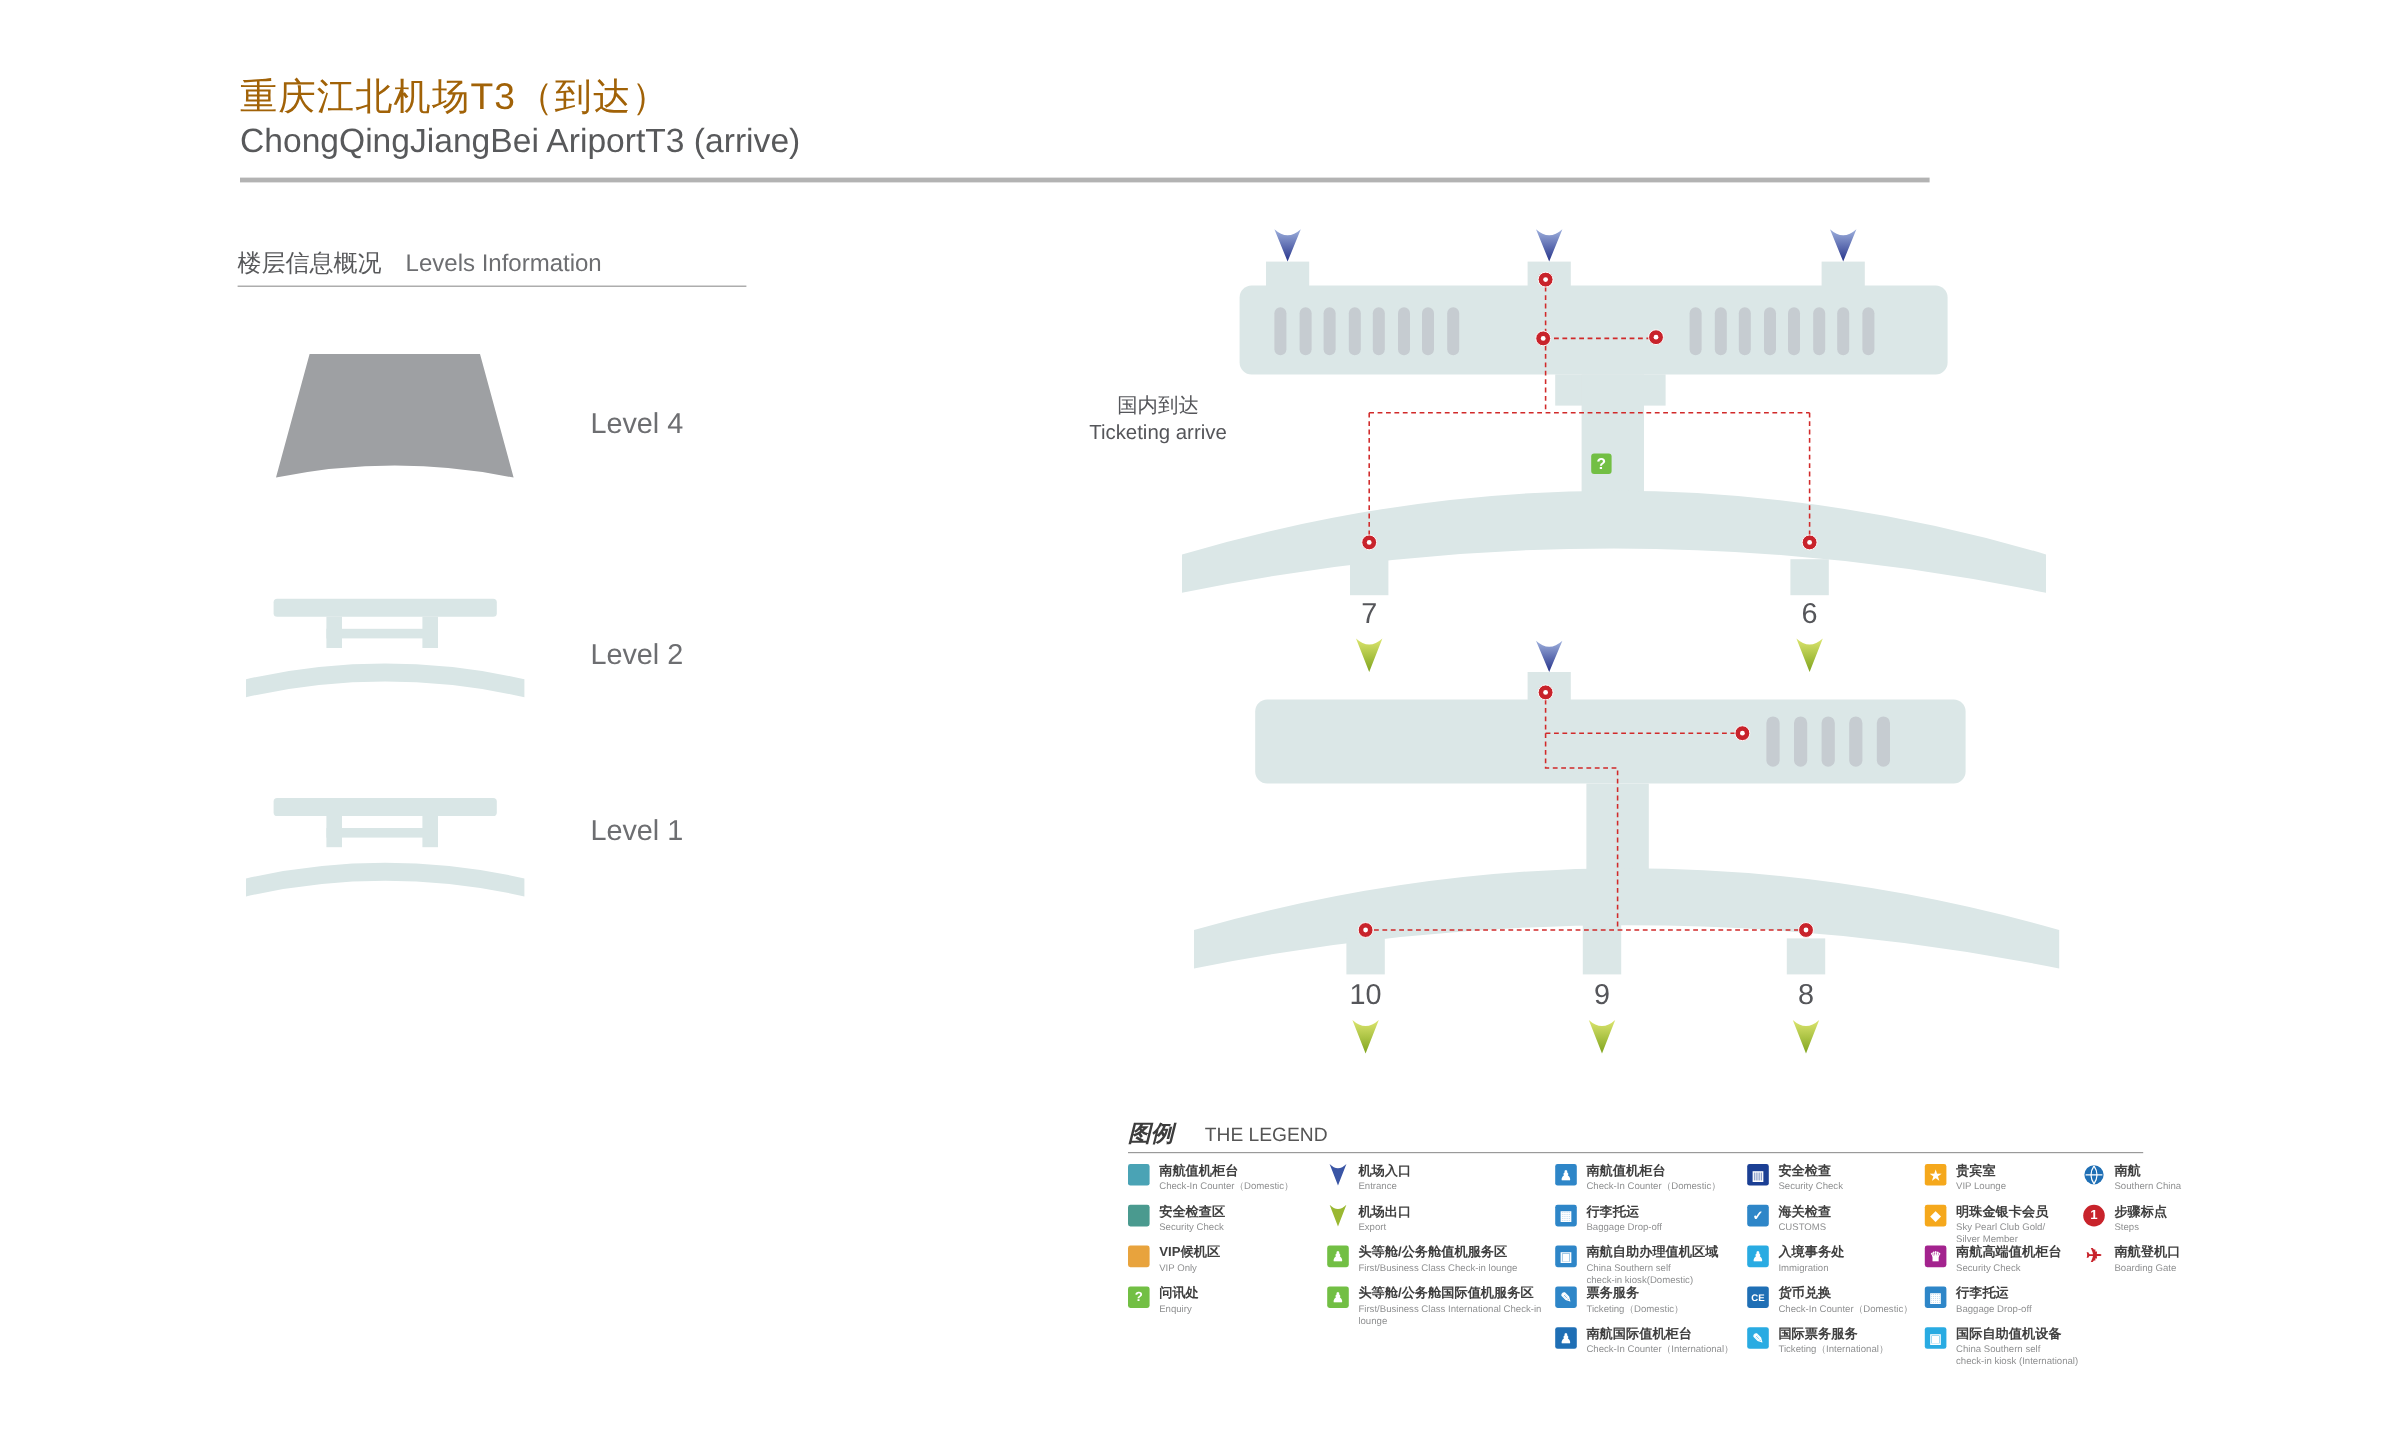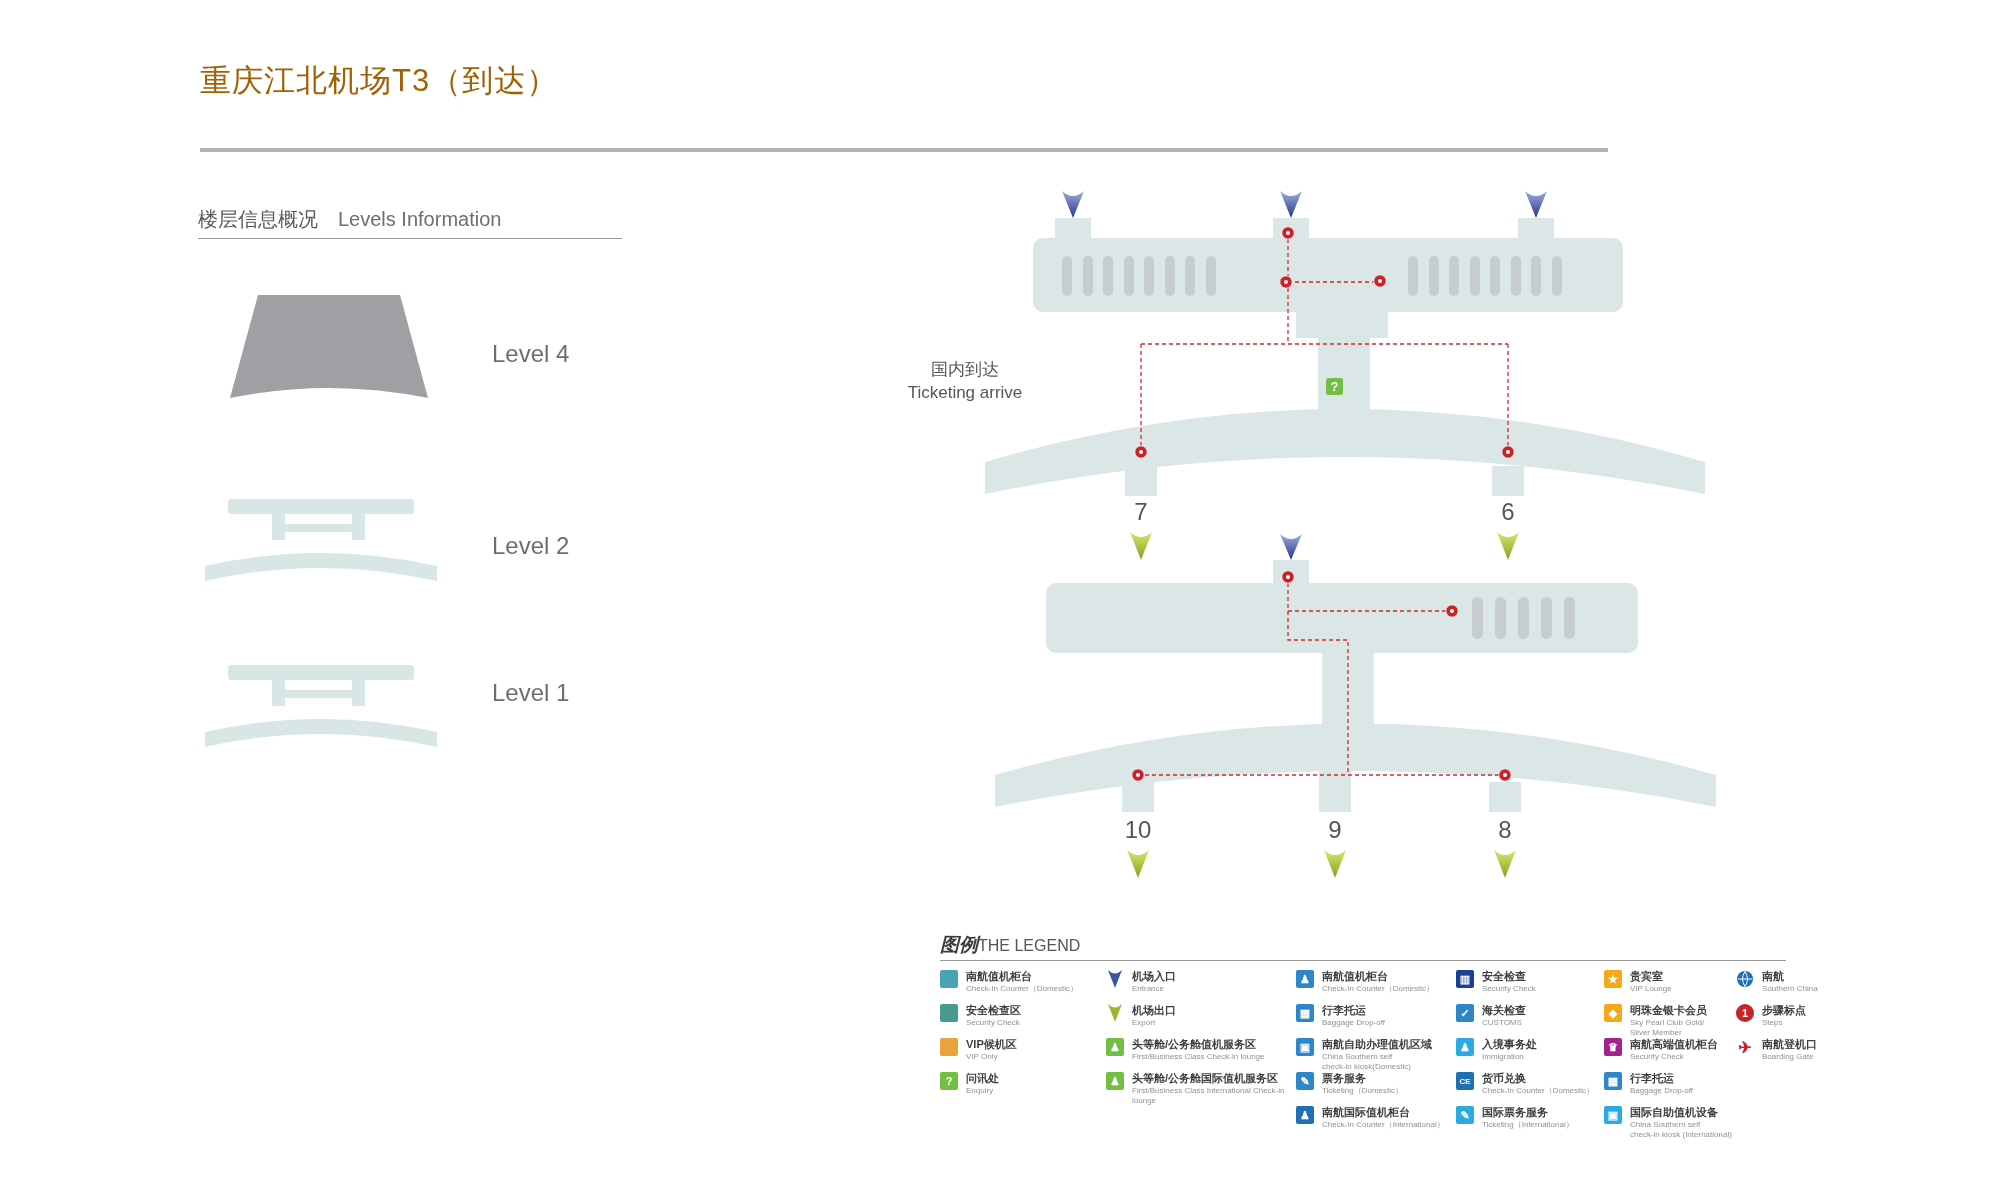--- a/index.html
+++ b/index.html
@@ -9,26 +9,26 @@
   
   .title-zh{left:200px;top:60px;font-size:31px;letter-spacing:1px;color:#a16207;}
   .title-en{left:200px;top:102px;font-size:28px;color:#58595b;}
   .title-divider{left:200px;top:148px;width:1408px;height:4px;background:#b3b3b3;}
   
   .levels-heading{left:198px;top:206px;font-size:20px;color:#58595b;}
   .levels-heading .en{color:#6d6e71;margin-left:20px;}
   .levels-underline{left:198px;top:238px;width:424px;height:1px;background:#9a9a9a;}
   .level-label{left:492px;width:200px;font-size:24px;color:#6d6e71;}
   
-  .map-label{text-align:center;font-size:17px;line-height:23px;color:#55565a;margin-top:32px;}
+  .map-label{text-align:center;font-size:17px;line-height:23px;color:#55565a;}
   .gate-num{width:46px;text-align:center;font-size:24px;color:#55565a;}
   
   .legend-title{left:940px;top:932px;font-size:19px;color:#3c3c3c;}
   .legend-title .zh{font-weight:bold;font-style:italic;}
-  .legend-title .en{font-size:16px;color:#555;margin-left:0;font-weight:normal;}
+  .legend-title .en{font-size:16px;color:#555;margin-left:26px;font-weight:normal;}
   .legend-underline{left:940px;top:960px;width:846px;height:1px;background:#9a9a9a;}
   #legend-cols{left:940px;top:970px;display:flex;align-items:flex-start;}
   .legend-col{display:flex;flex-direction:column;}
   .legend-item{display:flex;align-items:flex-start;height:34px;overflow:visible;}
   .licon{width:18px;height:18px;border-radius:2px;margin-right:8px;flex:0 0 18px;
          display:flex;align-items:center;justify-content:center;color:#fff;font-weight:bold;}
   .licon.bare{background:none;}
   .ltext{display:flex;flex-direction:column;width:210px;}
   .lzh{font-size:11px;line-height:12px;font-weight:bold;color:#404040;white-space:nowrap;}
   .len{font-size:8px;line-height:9.5px;color:#8f9091;margin-top:2px;white-space:pre-line;}
@@ -150,20 +150,21 @@
       <use href="#mk" x="1505" y="775"></use>
     </g>
     <g fill="url(#gGreen)">
       <path d="M1127,850 Q1138,860 1149,850 L1138,878 Z"></path>
       <path d="M1324,850 Q1335,860 1346,850 L1335,878 Z"></path>
       <path d="M1494,850 Q1505,860 1516,850 L1505,878 Z"></path>
     </g>
   </svg>
 
   <div class="abs title-zh">重庆江北机场T3（到达）</div>
+  <div class="abs title-en">ChongQingJiangBei AriportT3 (arrive)</div>
   <div class="abs title-divider"></div>
 
   <div class="abs levels-heading">
     <span class="zh">楼层信息概况</span><span class="en">Levels Information</span>
   </div>
   <div class="abs levels-underline"></div>
 
   <div class="abs level-label" style="top:340px">Level 4</div>
   <div class="abs level-label" style="top:532px">Level 2</div>
   <div class="abs level-label" style="top:679px">Level 1</div>

